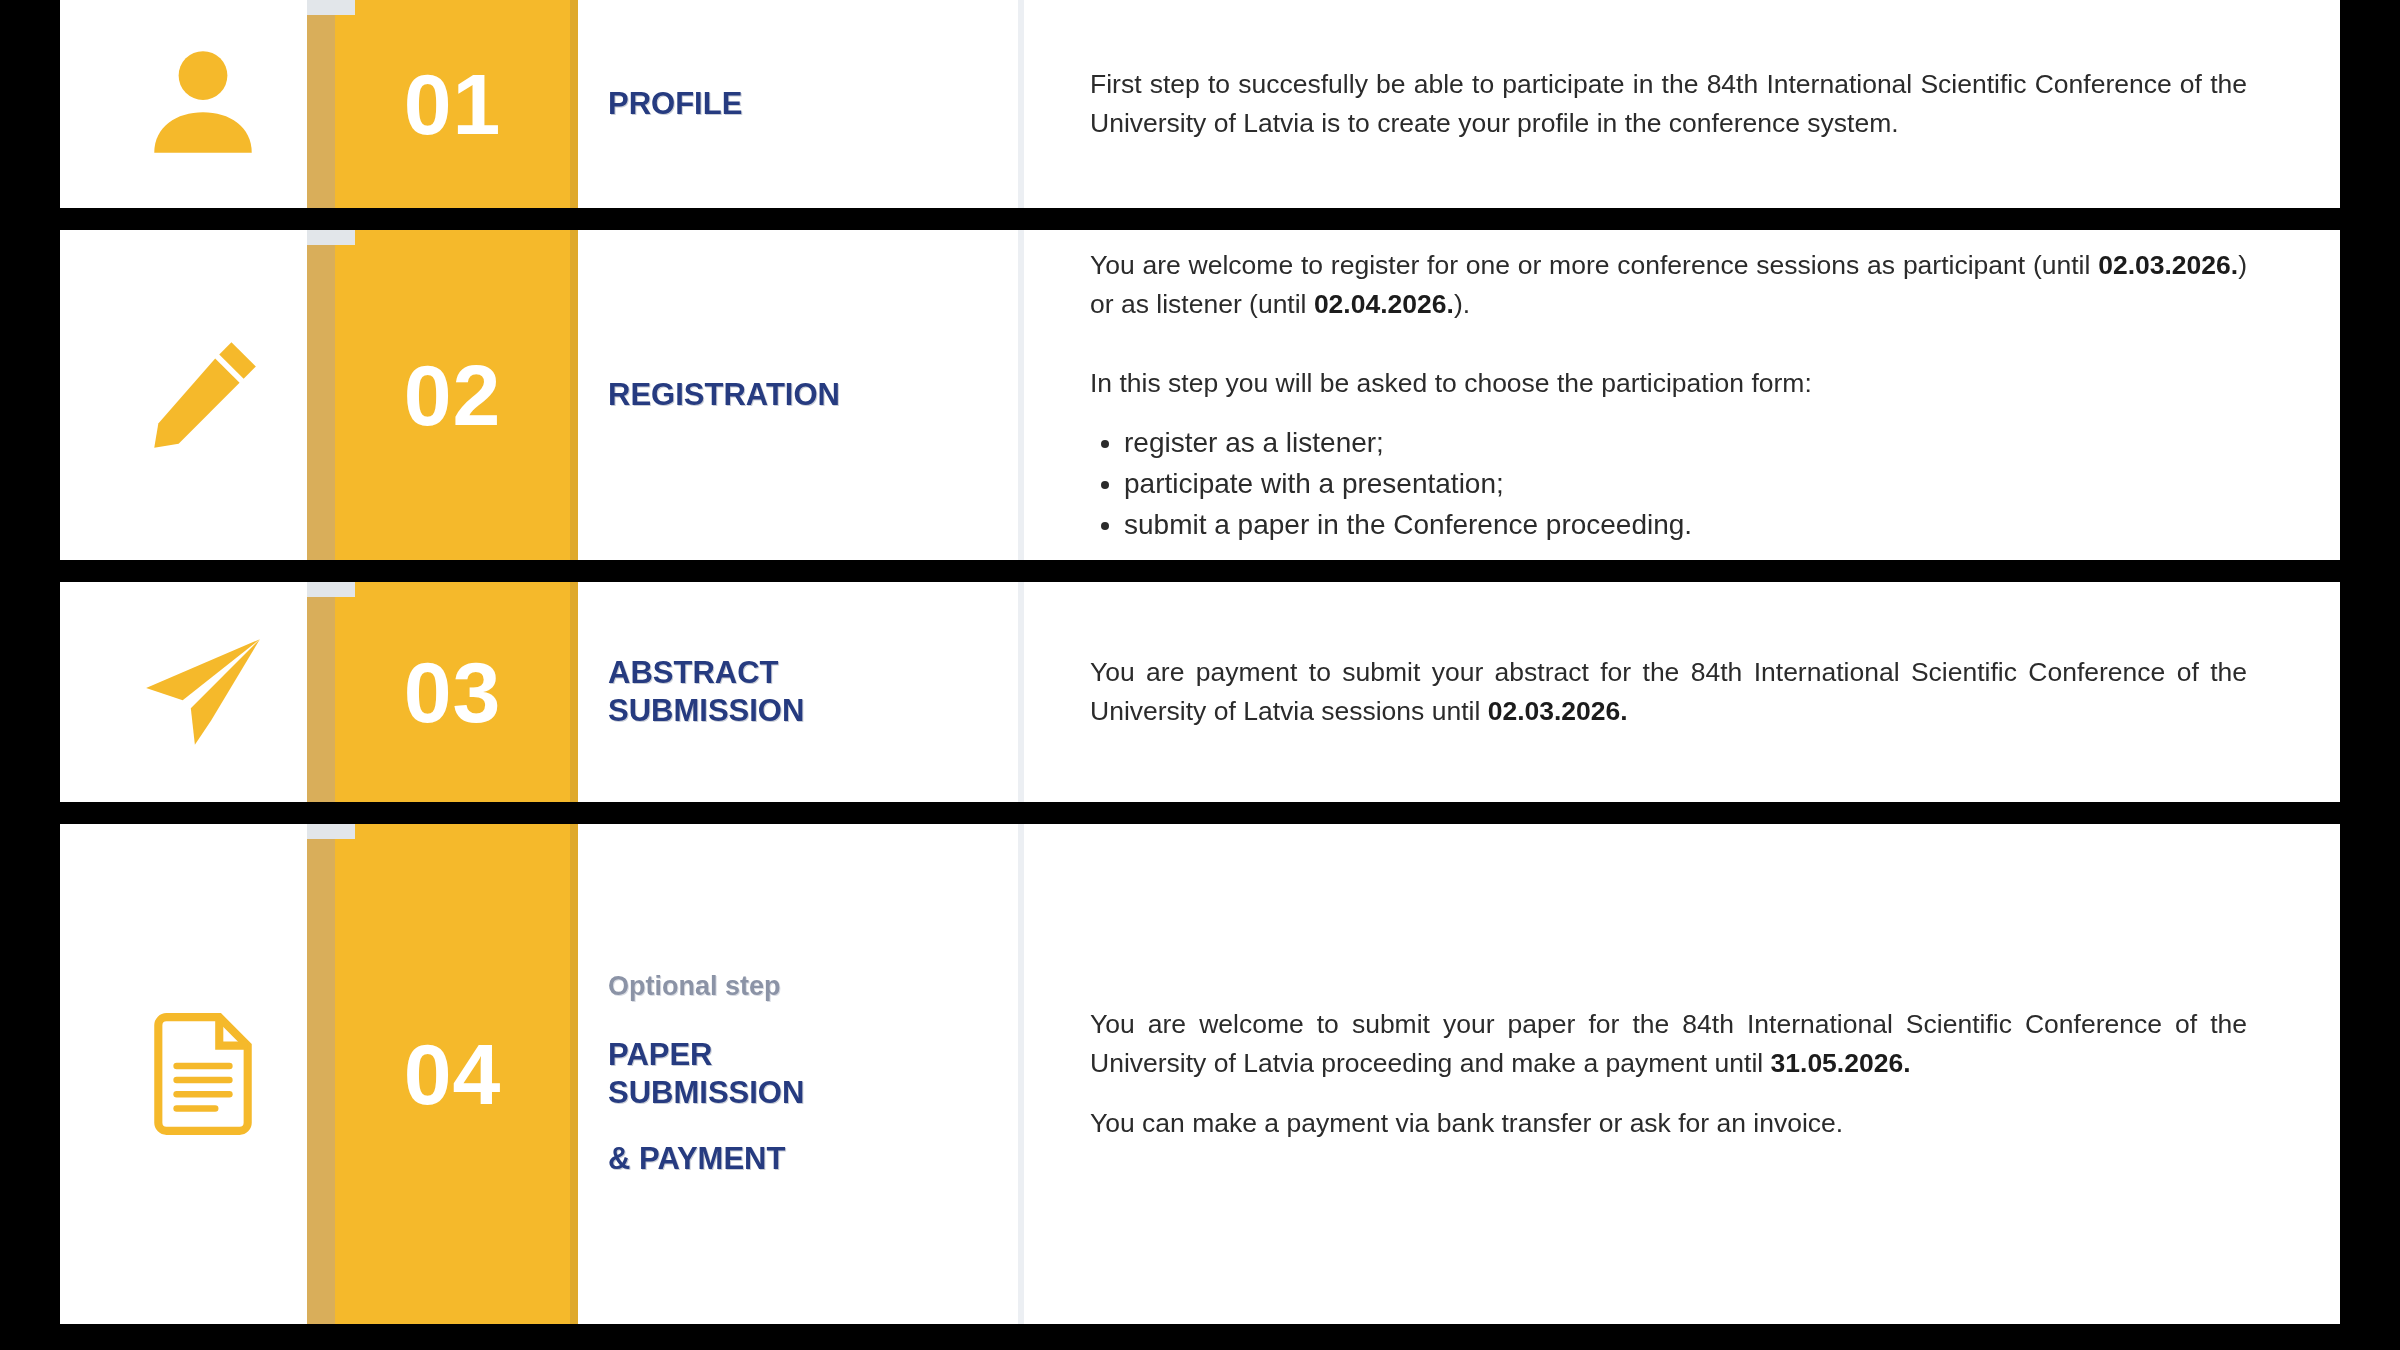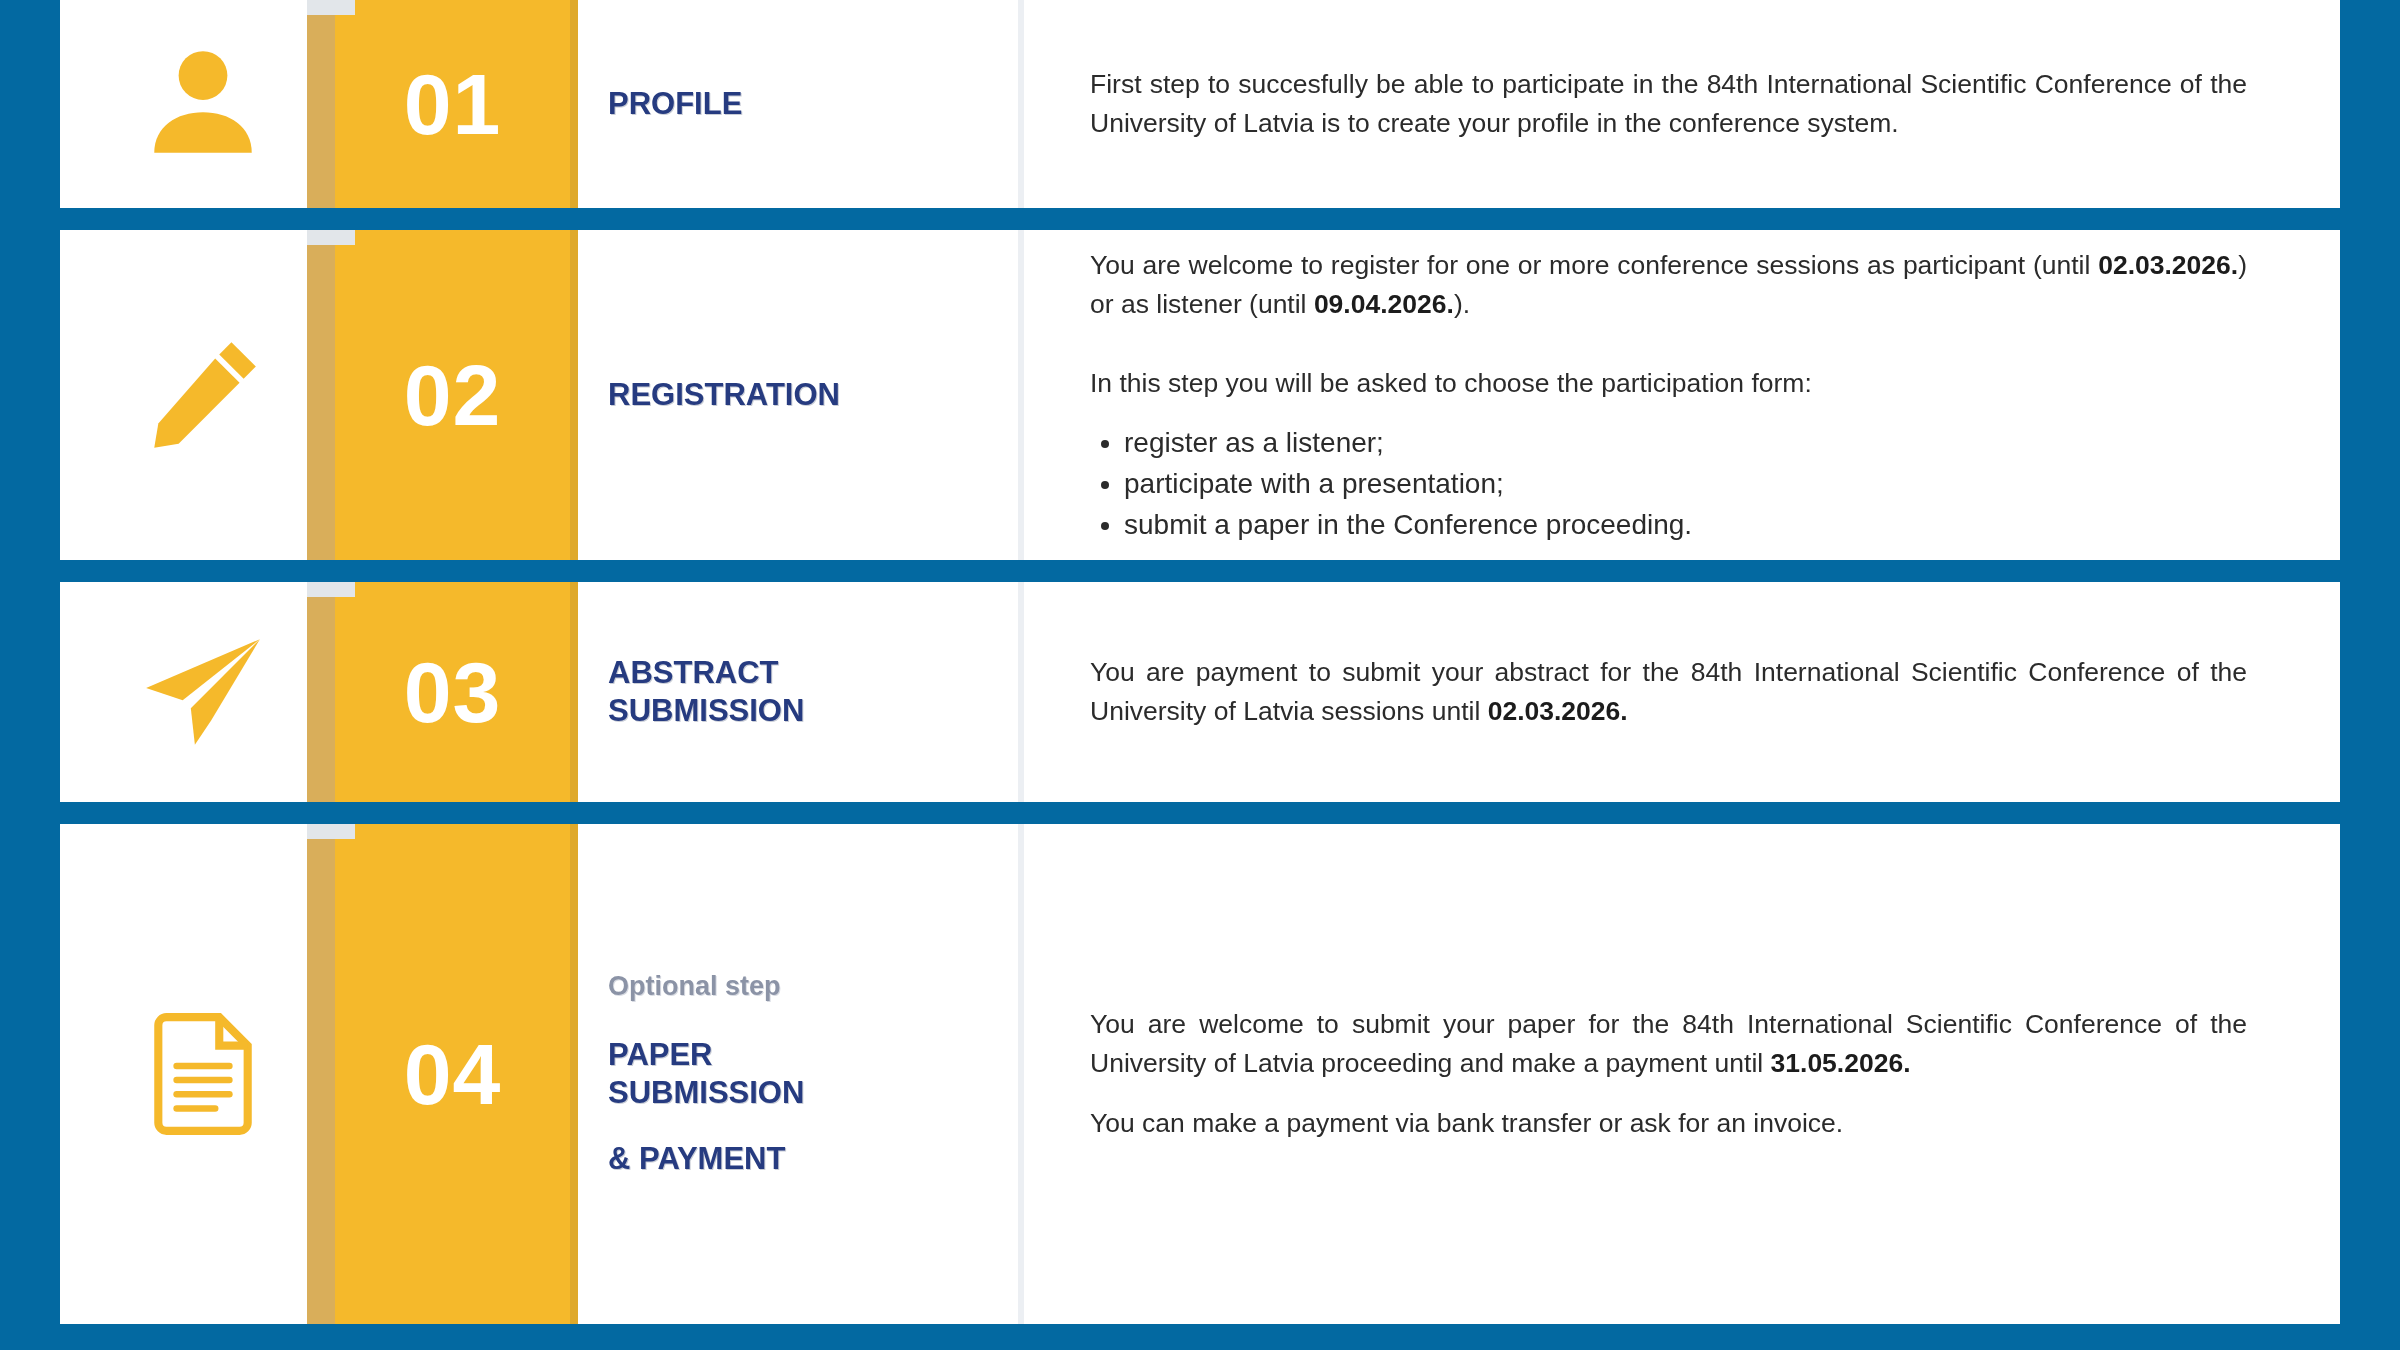--- a/index.html
+++ b/index.html
@@ -5,21 +5,21 @@
   * { box-sizing: border-box; }
   html, body {
     margin: 0; padding: 0;
     width: 2400px; height: 1350px;
     background: #eceff3;
     font-family: "Liberation Sans", sans-serif;
   }
   #root {
     width: 2400px;
     height: 1350px;
-    background: #0369a1;
+    background: #000000;
     padding: 0 60px;
     display: flex;
     flex-direction: column;
     justify-content: flex-start;
     overflow: hidden;
   }
   .step {
     display: flex;
     align-items: stretch;
     background: #ffffff;
@@ -202,21 +202,21 @@
       <div class="fold-left"></div>
       <div class="fold-top"></div>
       <div class="fold-right"></div>
       <span class="num">02</span>
     </div>
     <div class="title-cell">
       <div class="title">REGISTRATION</div>
     </div>
     <div class="gap"></div>
     <div class="body-cell">
-      <p><span>You are welcome to register for one or more conference sessions as participant (until </span><b>02.03.2026.</b><span>) or as listener (until </span><b>09.04.2026.</b><span>).</span></p>
+      <p><span>You are welcome to register for one or more conference sessions as participant (until </span><b>02.03.2026.</b><span>) or as listener (until </span><b>02.04.2026.</b><span>).</span></p>
       <p class="nojust"><span>In this step you will be asked to choose the participation form:</span></p>
       <ul>
         <li>register as a listener;</li>
         <li>participate with a presentation;</li>
         <li>submit a paper in the Conference proceeding.</li>
       </ul>
     </div>
   </div>
 
   <div class="step h3">

